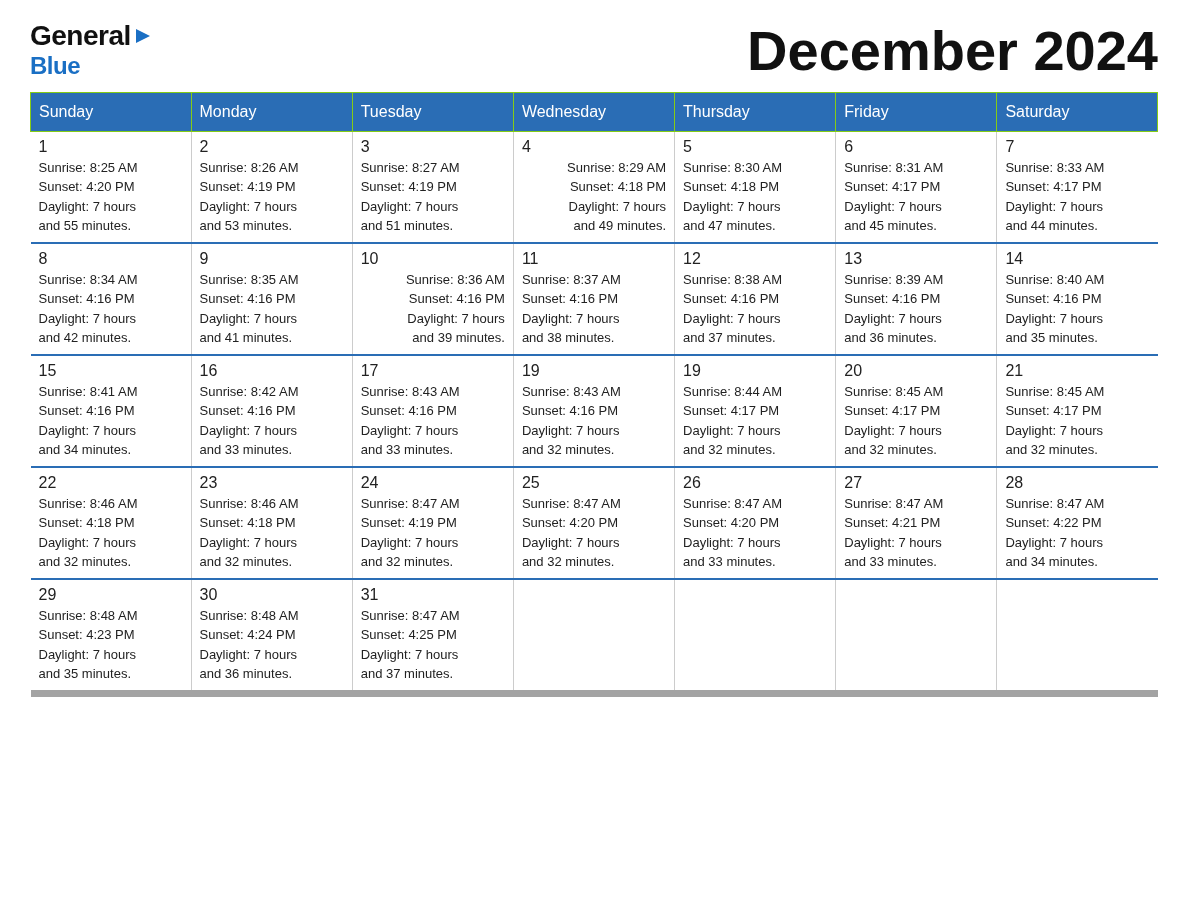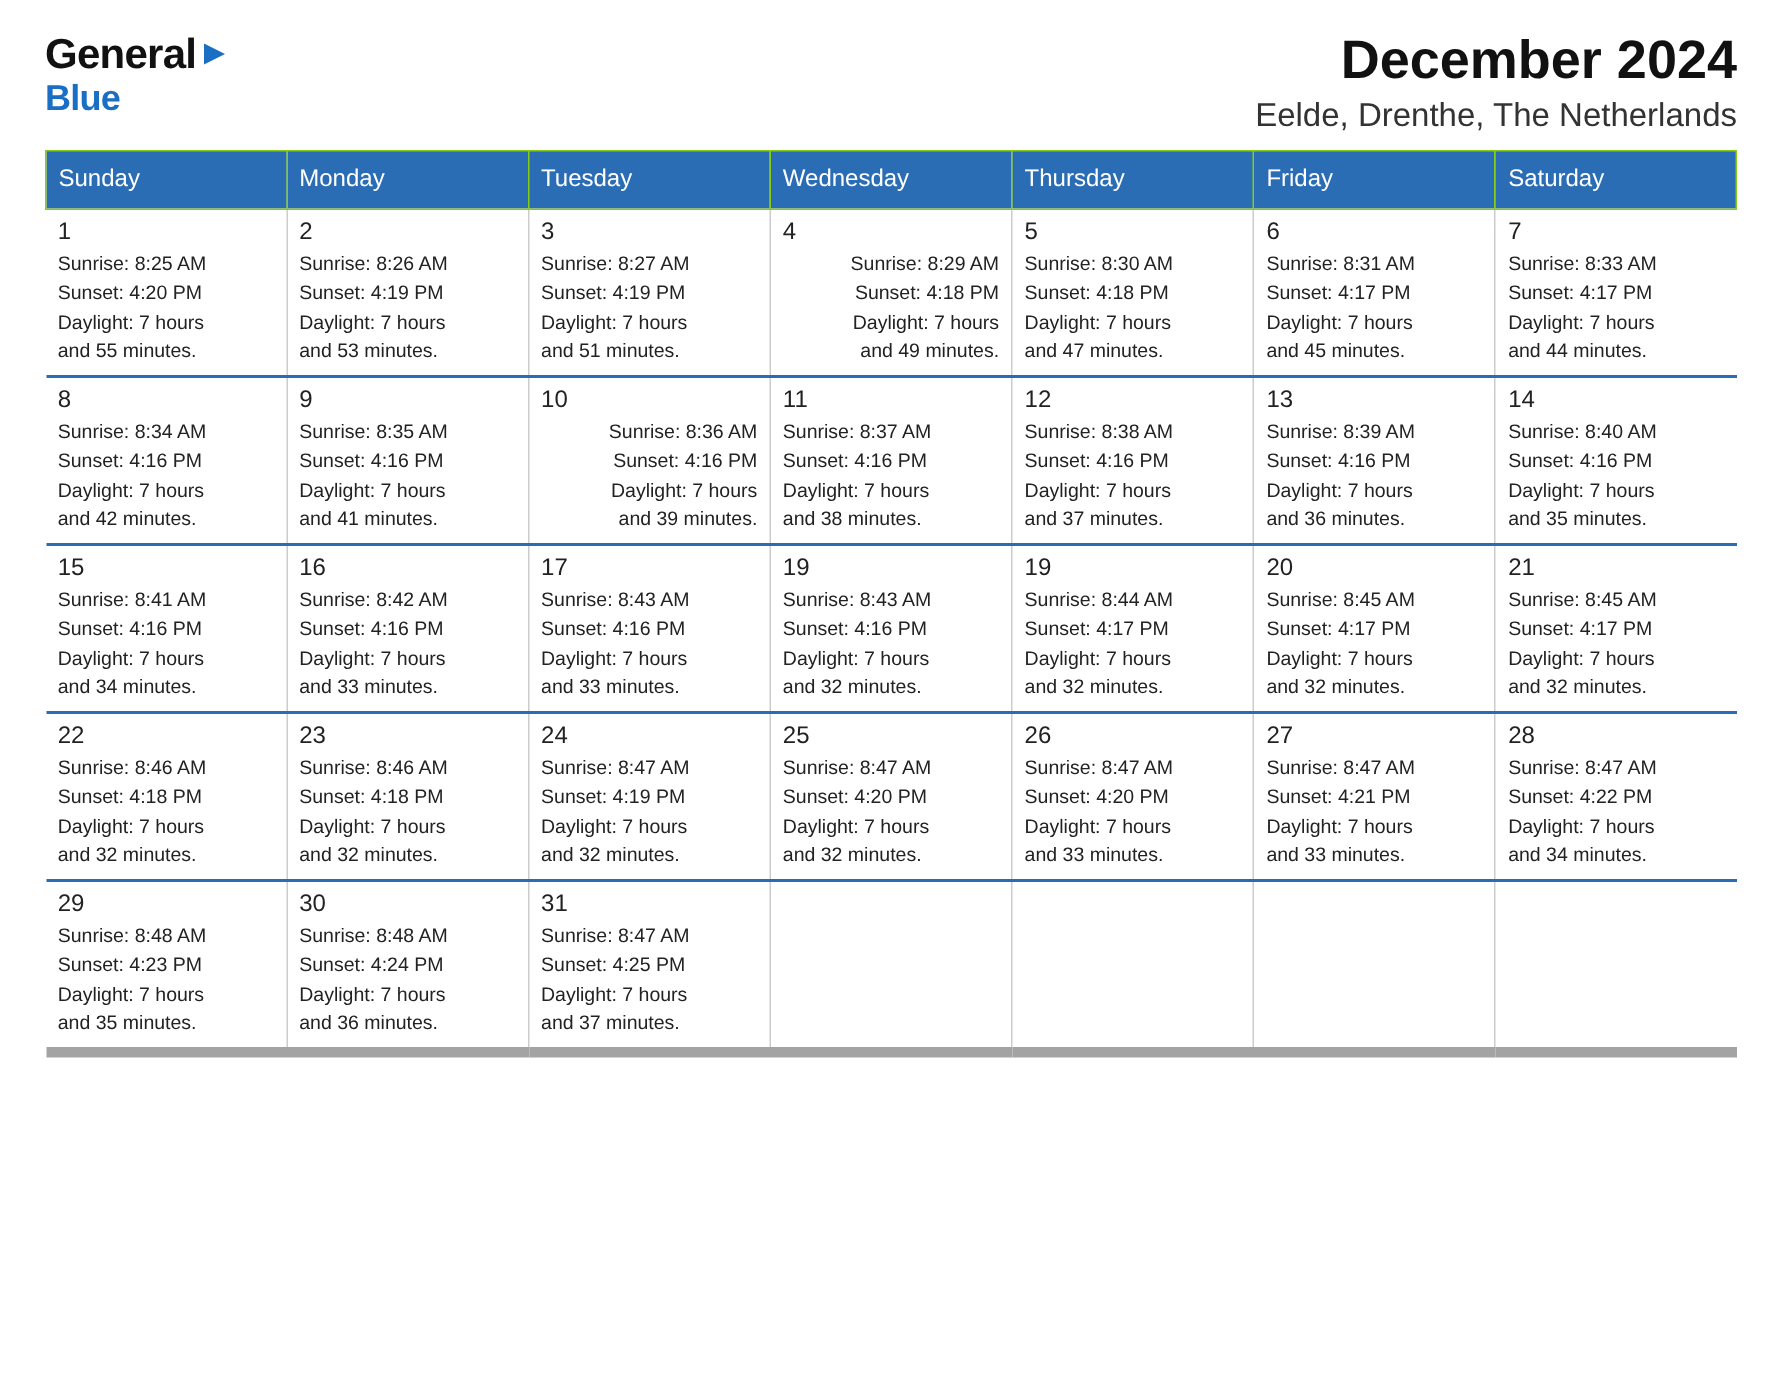--- a/index.html
+++ b/index.html
@@ -33,21 +33,21 @@
       letter-spacing: -0.5px;
     }
     .logo-row {
       display: flex;
       align-items: center;
     }
     .title-block {
       text-align: right;
     }
     .title-block h1 {
-      font-size: 36px;
+      font-size: 56px;
       font-weight: bold;
       color: #111;
       line-height: 1.1;
     }
     .title-block h2 {
       font-size: 22px;
       font-weight: normal;
       color: #333;
       margin-top: 4px;
     }
@@ -106,21 +106,20 @@
       <span style="display:inline-block;margin-left:3px;margin-top:4px;">
         <svg width="18" height="18" viewBox="0 0 18 18">
             <polygon points="2,2 16,9 2,16" fill="#1a6fc4"></polygon>
           </svg>
       </span>
     </div>
     <span class="logo-text-blue">Blue</span>
   </div>
   <div class="title-block">
     <h1>December 2024</h1>
-    <h2>Eelde, Drenthe, The Netherlands</h2>
   </div>
 </div>
 
 <table>
   <thead>
     <tr>
     <th>Sunday</th>
         <th>Monday</th>
         <th>Tuesday</th>
         <th>Wednesday</th>

